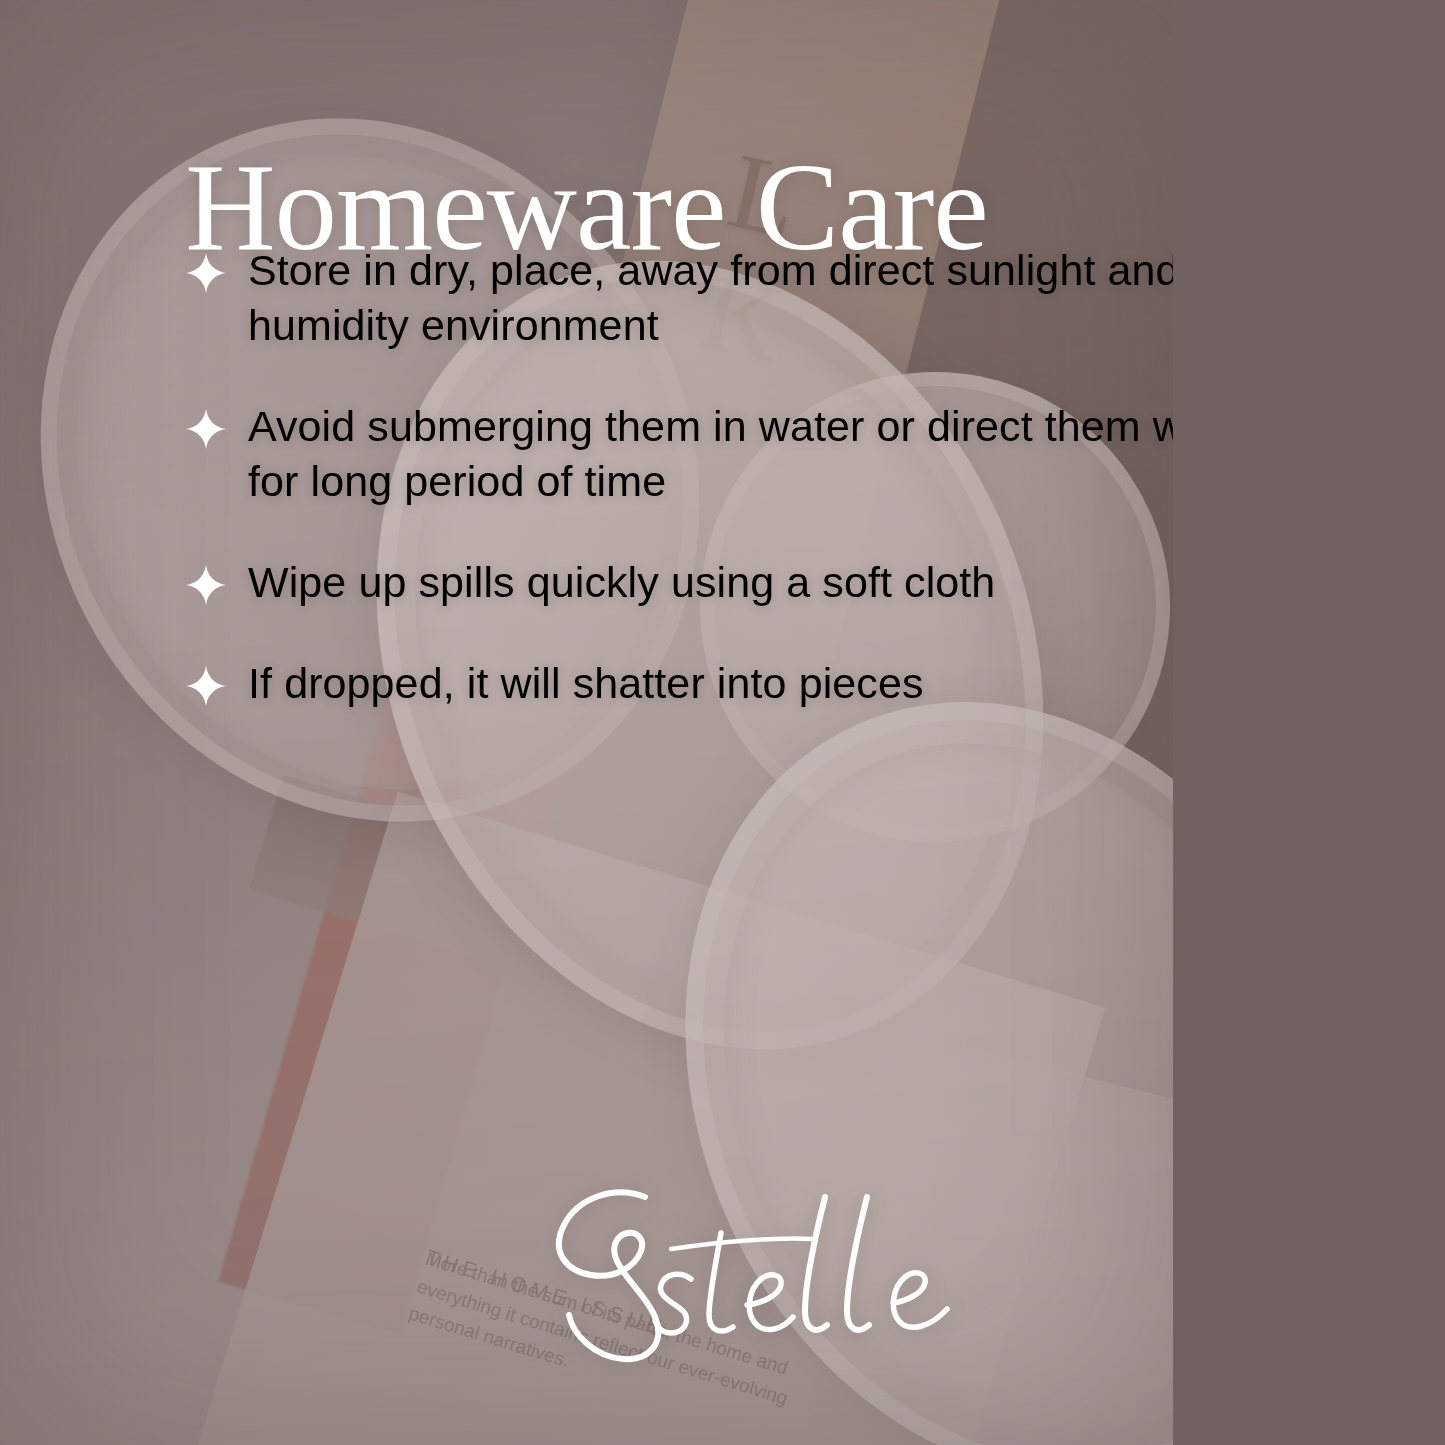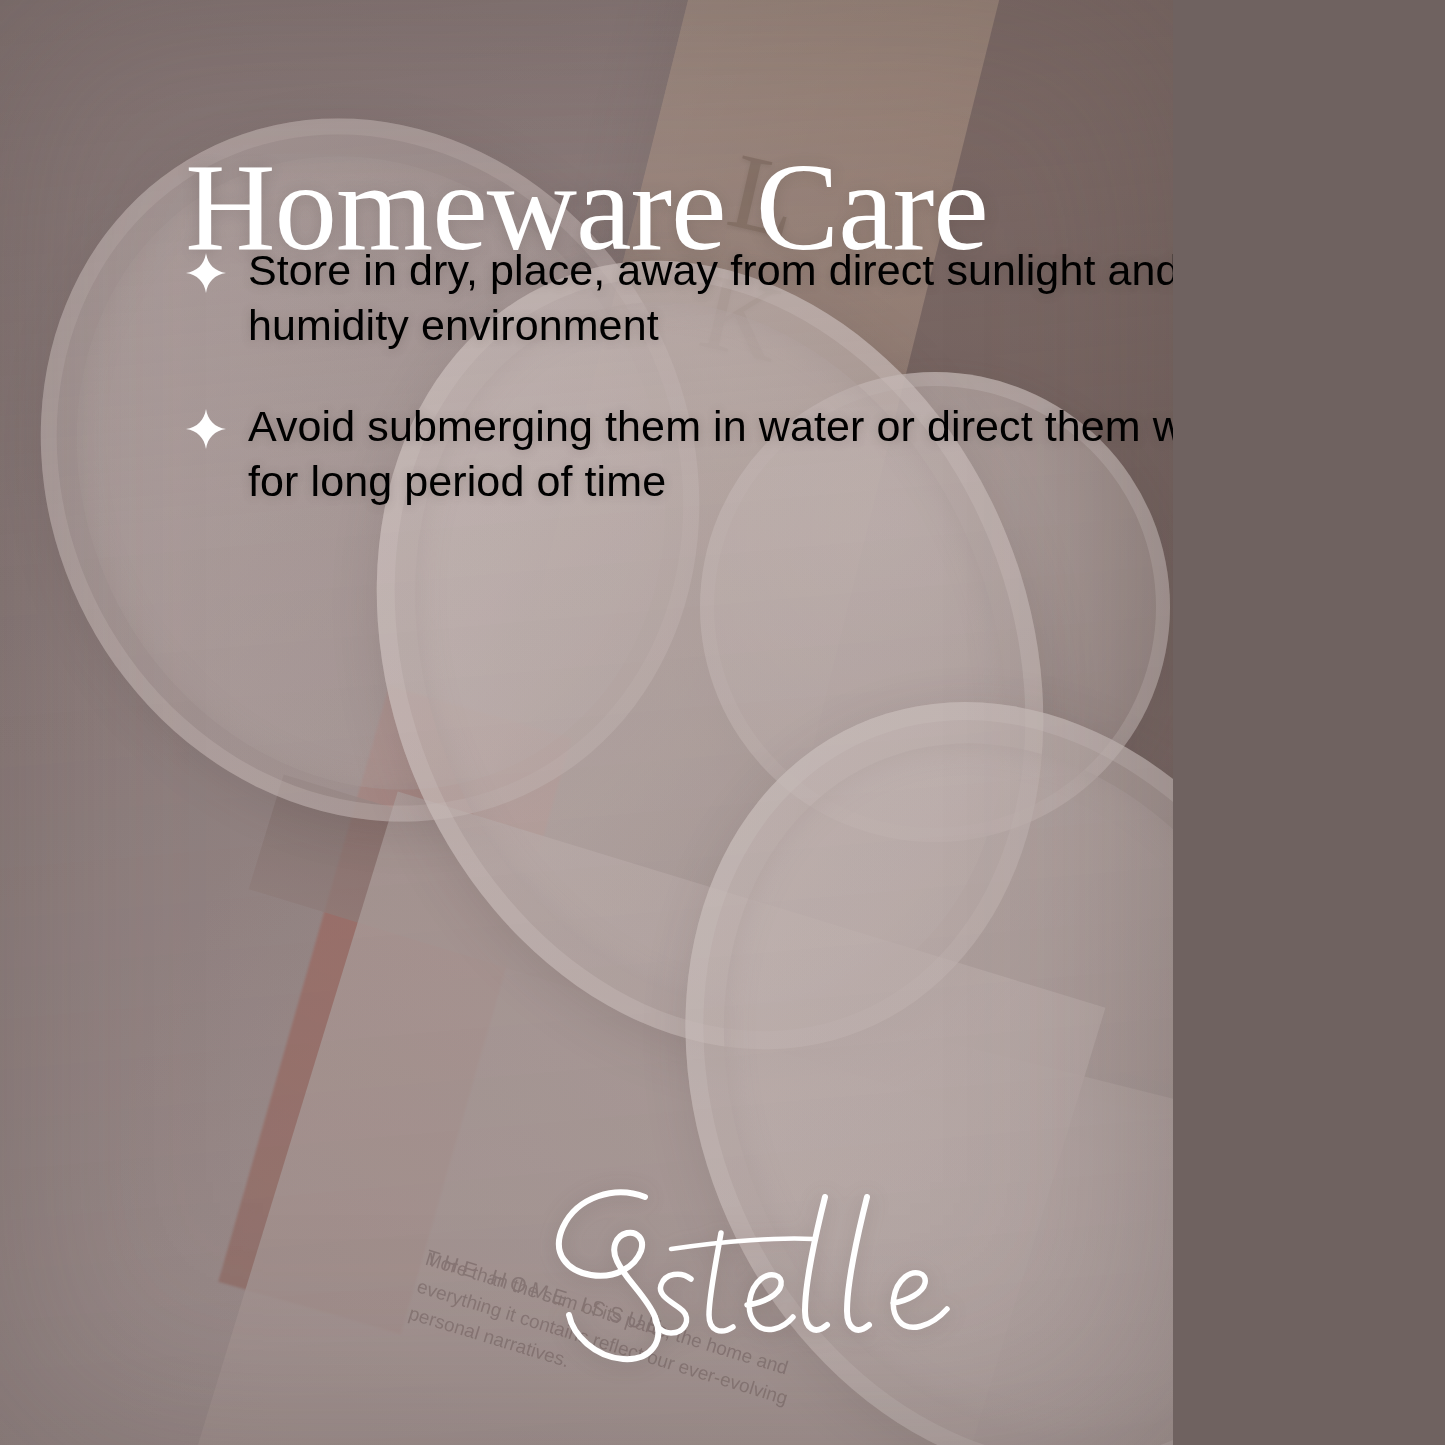--- a/index.html
+++ b/index.html
@@ -226,20 +226,36 @@
 <span class="txt">Store in dry, place, away from direct sunlight and high humidity environment</span>
         </li>
         <li class="item">
   <span class="spark">
     <svg viewBox="0 0 40 40" xmlns="http://www.w3.org/2000/svg" aria-hidden="true">
       <path d="M20 0 C21.6 11.2 28.8 18.4 40 20 C28.8 21.6 21.6 28.8 20 40 C18.4 28.8 11.2 21.6 0 20 C11.2 18.4 18.4 11.2 20 0 Z" fill="#ffffff"></path>
     </svg>
   </span>
 <span class="txt">Avoid submerging them in water or direct them wet for long period of time</span>
         </li>
+        <li class="item">
+  <span class="spark">
+    <svg viewBox="0 0 40 40" xmlns="http://www.w3.org/2000/svg" aria-hidden="true">
+      <path d="M20 0 C21.6 11.2 28.8 18.4 40 20 C28.8 21.6 21.6 28.8 20 40 C18.4 28.8 11.2 21.6 0 20 C11.2 18.4 18.4 11.2 20 0 Z" fill="#ffffff"></path>
+    </svg>
+  </span>
+<span class="txt">Wipe up spills quickly using a soft cloth</span>
+        </li>
+        <li class="item">
+  <span class="spark">
+    <svg viewBox="0 0 40 40" xmlns="http://www.w3.org/2000/svg" aria-hidden="true">
+      <path d="M20 0 C21.6 11.2 28.8 18.4 40 20 C28.8 21.6 21.6 28.8 20 40 C18.4 28.8 11.2 21.6 0 20 C11.2 18.4 18.4 11.2 20 0 Z" fill="#ffffff"></path>
+    </svg>
+  </span>
+<span class="txt">If dropped, it will shatter into pieces</span>
+        </li>
       </ul>
 
     <div class="signature">
       <svg viewBox="0 0 460 190" xmlns="http://www.w3.org/2000/svg" aria-hidden="true">
         <g fill="none" stroke="#ffffff" stroke-linecap="round" stroke-linejoin="round">
 
           <path d="M150 22 C120 10 82 22 68 52 C56 78 72 96 96 100 C120 104 140 92 146 76
                    C150 64 142 56 132 58 C120 61 116 74 122 86 C130 104 152 122 160 142
                    C170 166 156 186 128 184 C100 182 78 160 74 140" stroke-width="6"></path>
 

